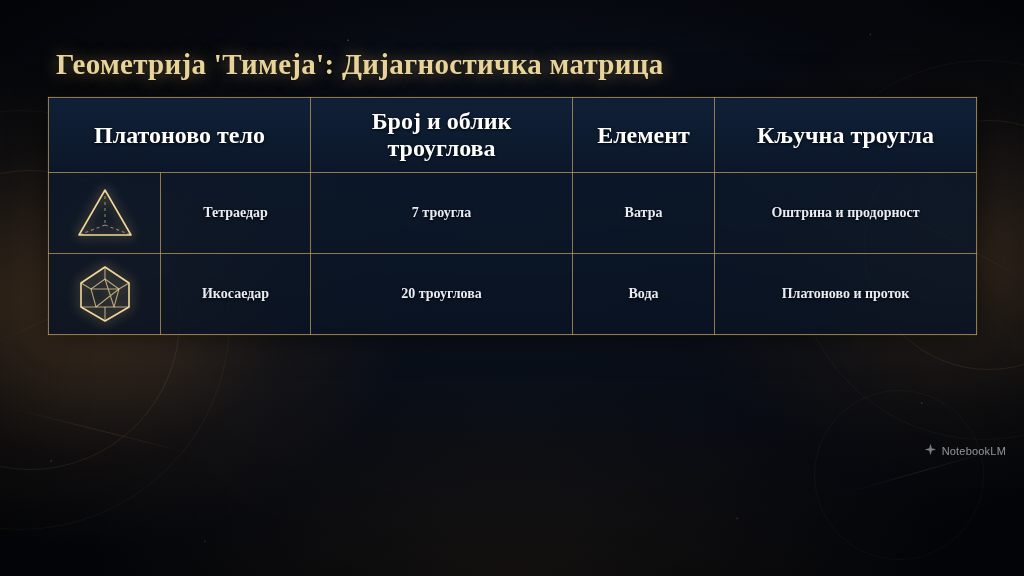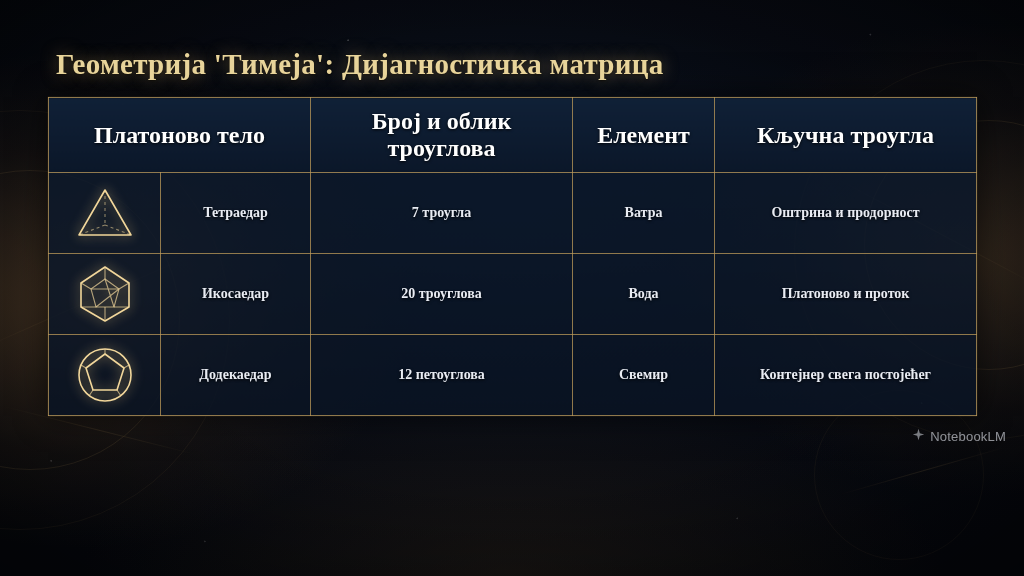--- a/index.html
+++ b/index.html
@@ -148,27 +148,27 @@
   .glyph .inner-solid {
     fill: none;
     stroke: rgba(242, 215, 155, .7);
     stroke-width: 1.1;
   }
 
   
   .watermark {
     position: absolute;
     right: 18px;
-    bottom: 24px;
+    bottom: 10px;
     display: flex;
     align-items: center;
     gap: 5px;
     color: rgba(224, 228, 236, .62);
     font-family: "Liberation Sans", sans-serif;
-    font-size: 13px;
+    font-size: 11px;
     letter-spacing: .2px;
   }
   .watermark svg { opacity: .7; }
 </style>
 </head>
 <body>
 
 <div class="bg">
   <div class="bg-noise"></div>
   <div class="bg-rings">
@@ -233,35 +233,20 @@
               <path class="inner-solid" d="M31,4 L31,16 M55,20 L45,26 M55,44 L40,44 M31,58 L31,44 M7,44 L22,44 M7,20 L17,26 M31,16 L40,44 M45,26 L22,44 M17,26 L45,26"></path>
             </svg>
           </div>
         </td>
         <td>Икосаедар</td>
         <td>20 троуглова</td>
         <td>Вода</td>
         <td>Платоново и проток</td>
       </tr>
 
-      <tr>
-        <td class="shape-cell">
-          <div class="shape-wrap">
-            <svg class="glyph" width="62" height="62" viewBox="0 0 62 62" aria-hidden="true">
-              <circle class="stroke" cx="31" cy="31" r="26"></circle>
-              <polygon class="stroke" points="31,10 50,24 43,46 19,46 12,24"></polygon>
-              <path class="inner-solid" d="M31,10 L31,5 M50,24 L55,21 M43,46 L47,52 M19,46 L15,52 M12,24 L7,21"></path>
-            </svg>
-          </div>
-        </td>
-        <td>Додекаедар</td>
-        <td>12 петоуглова</td>
-        <td>Свемир</td>
-        <td>Контејнер свега постојећег</td>
-      </tr>
     </tbody>
   </table>
 
   <div class="watermark">
     <span>
       <svg width="13" height="13" viewBox="0 0 16 16" aria-hidden="true">
         <path d="M8 1 L9.6 6.4 L15 8 L9.6 9.6 L8 15 L6.4 9.6 L1 8 L6.4 6.4 Z" fill="rgba(224,228,236,.75)"></path>
       </svg>
     </span>
     <span>NotebookLM</span>

